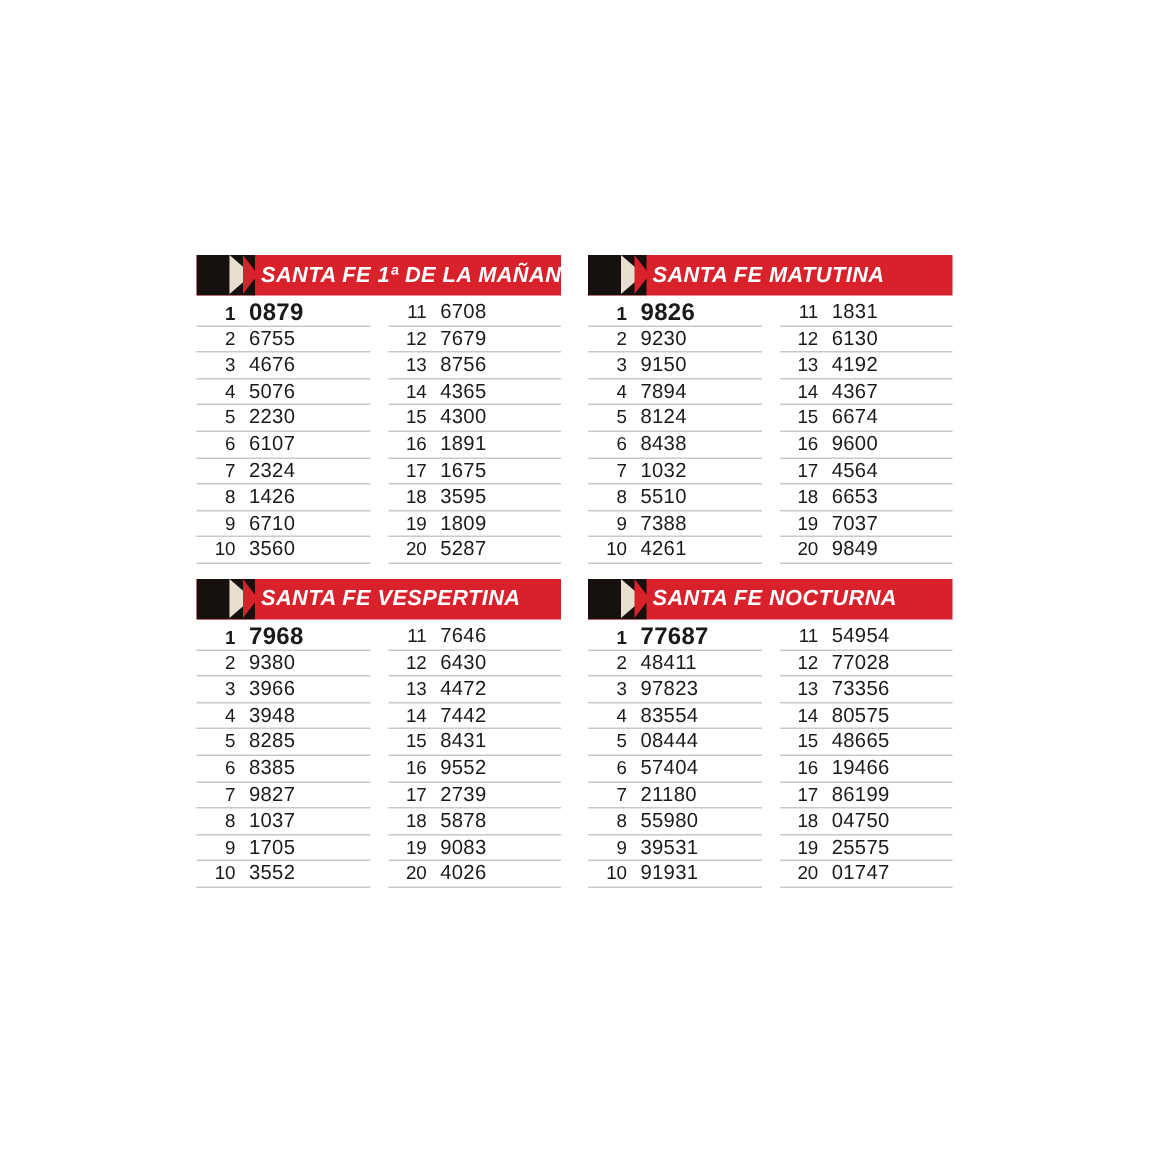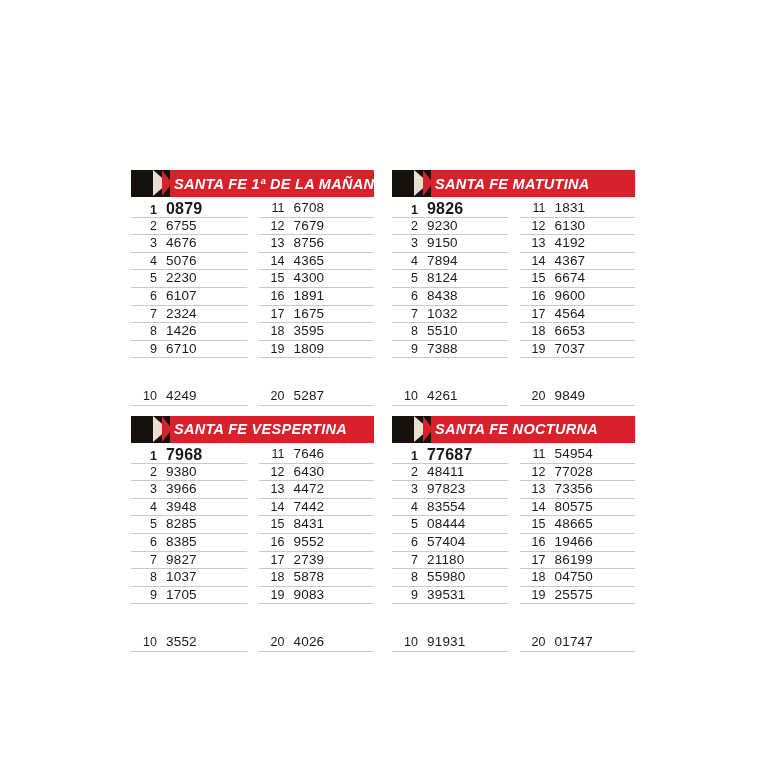--- a/index.html
+++ b/index.html
@@ -95,21 +95,21 @@
   .col.left { padding-right: 6px; }
   .col.right { padding-left: 6px; }
   .row {
     display: flex;
     align-items: baseline;
     height: 16.6px;
     border-bottom: 1px solid #c9c9c9;
     font-size: 13.5px;
     color: #1a1a1a;
   }
-  .row:last-child { border-bottom: 1px solid #c9c9c9; margin-top: 30px; }
+  .row:last-child { border-bottom: 1px solid #c9c9c9; }
   .row .idx {
     width: 26px;
     text-align: right;
     padding-right: 9px;
     color: #1a1a1a;
     font-size: 12.5px;
     flex: 0 0 auto;
   }
   .row .val {
     flex: 1 1 auto;
@@ -167,21 +167,21 @@
           <div class="row">
               <span class="idx">8</span>
               <span class="val">1426</span>
             </div>
           <div class="row">
               <span class="idx">9</span>
               <span class="val">6710</span>
             </div>
           <div class="row">
               <span class="idx">10</span>
-              <span class="val">4249</span>
+              <span class="val">3560</span>
             </div>
         </div>
         <div class="col right">
           <div class="row">
               <span class="idx">11</span>
               <span class="val">6708</span>
             </div>
           <div class="row">
               <span class="idx">12</span>
               <span class="val">7679</span>

